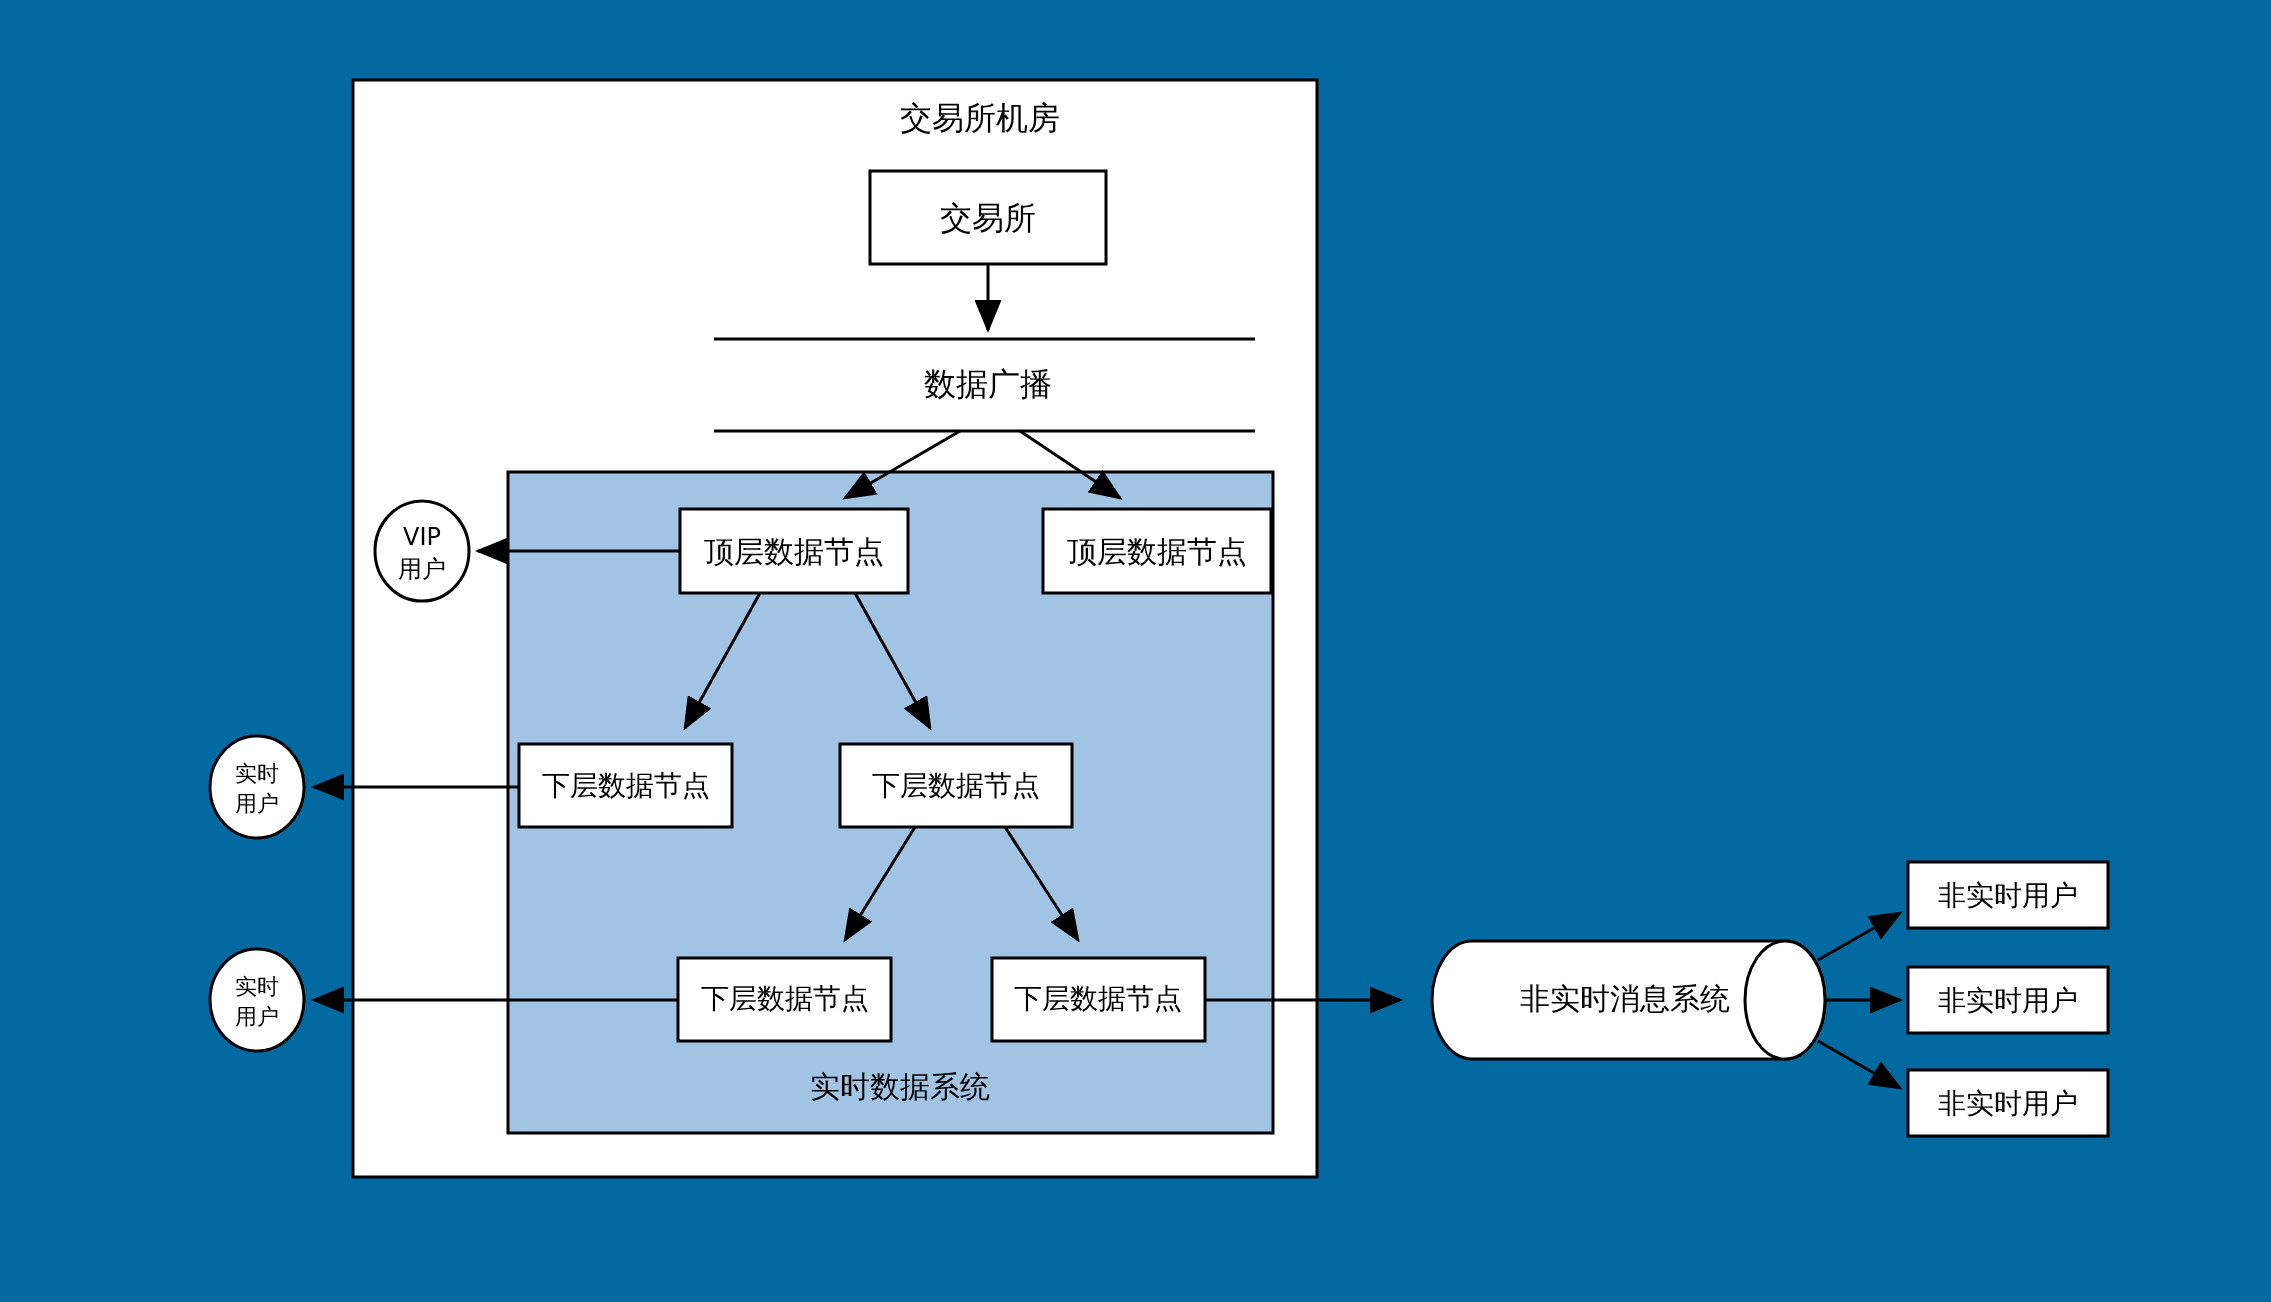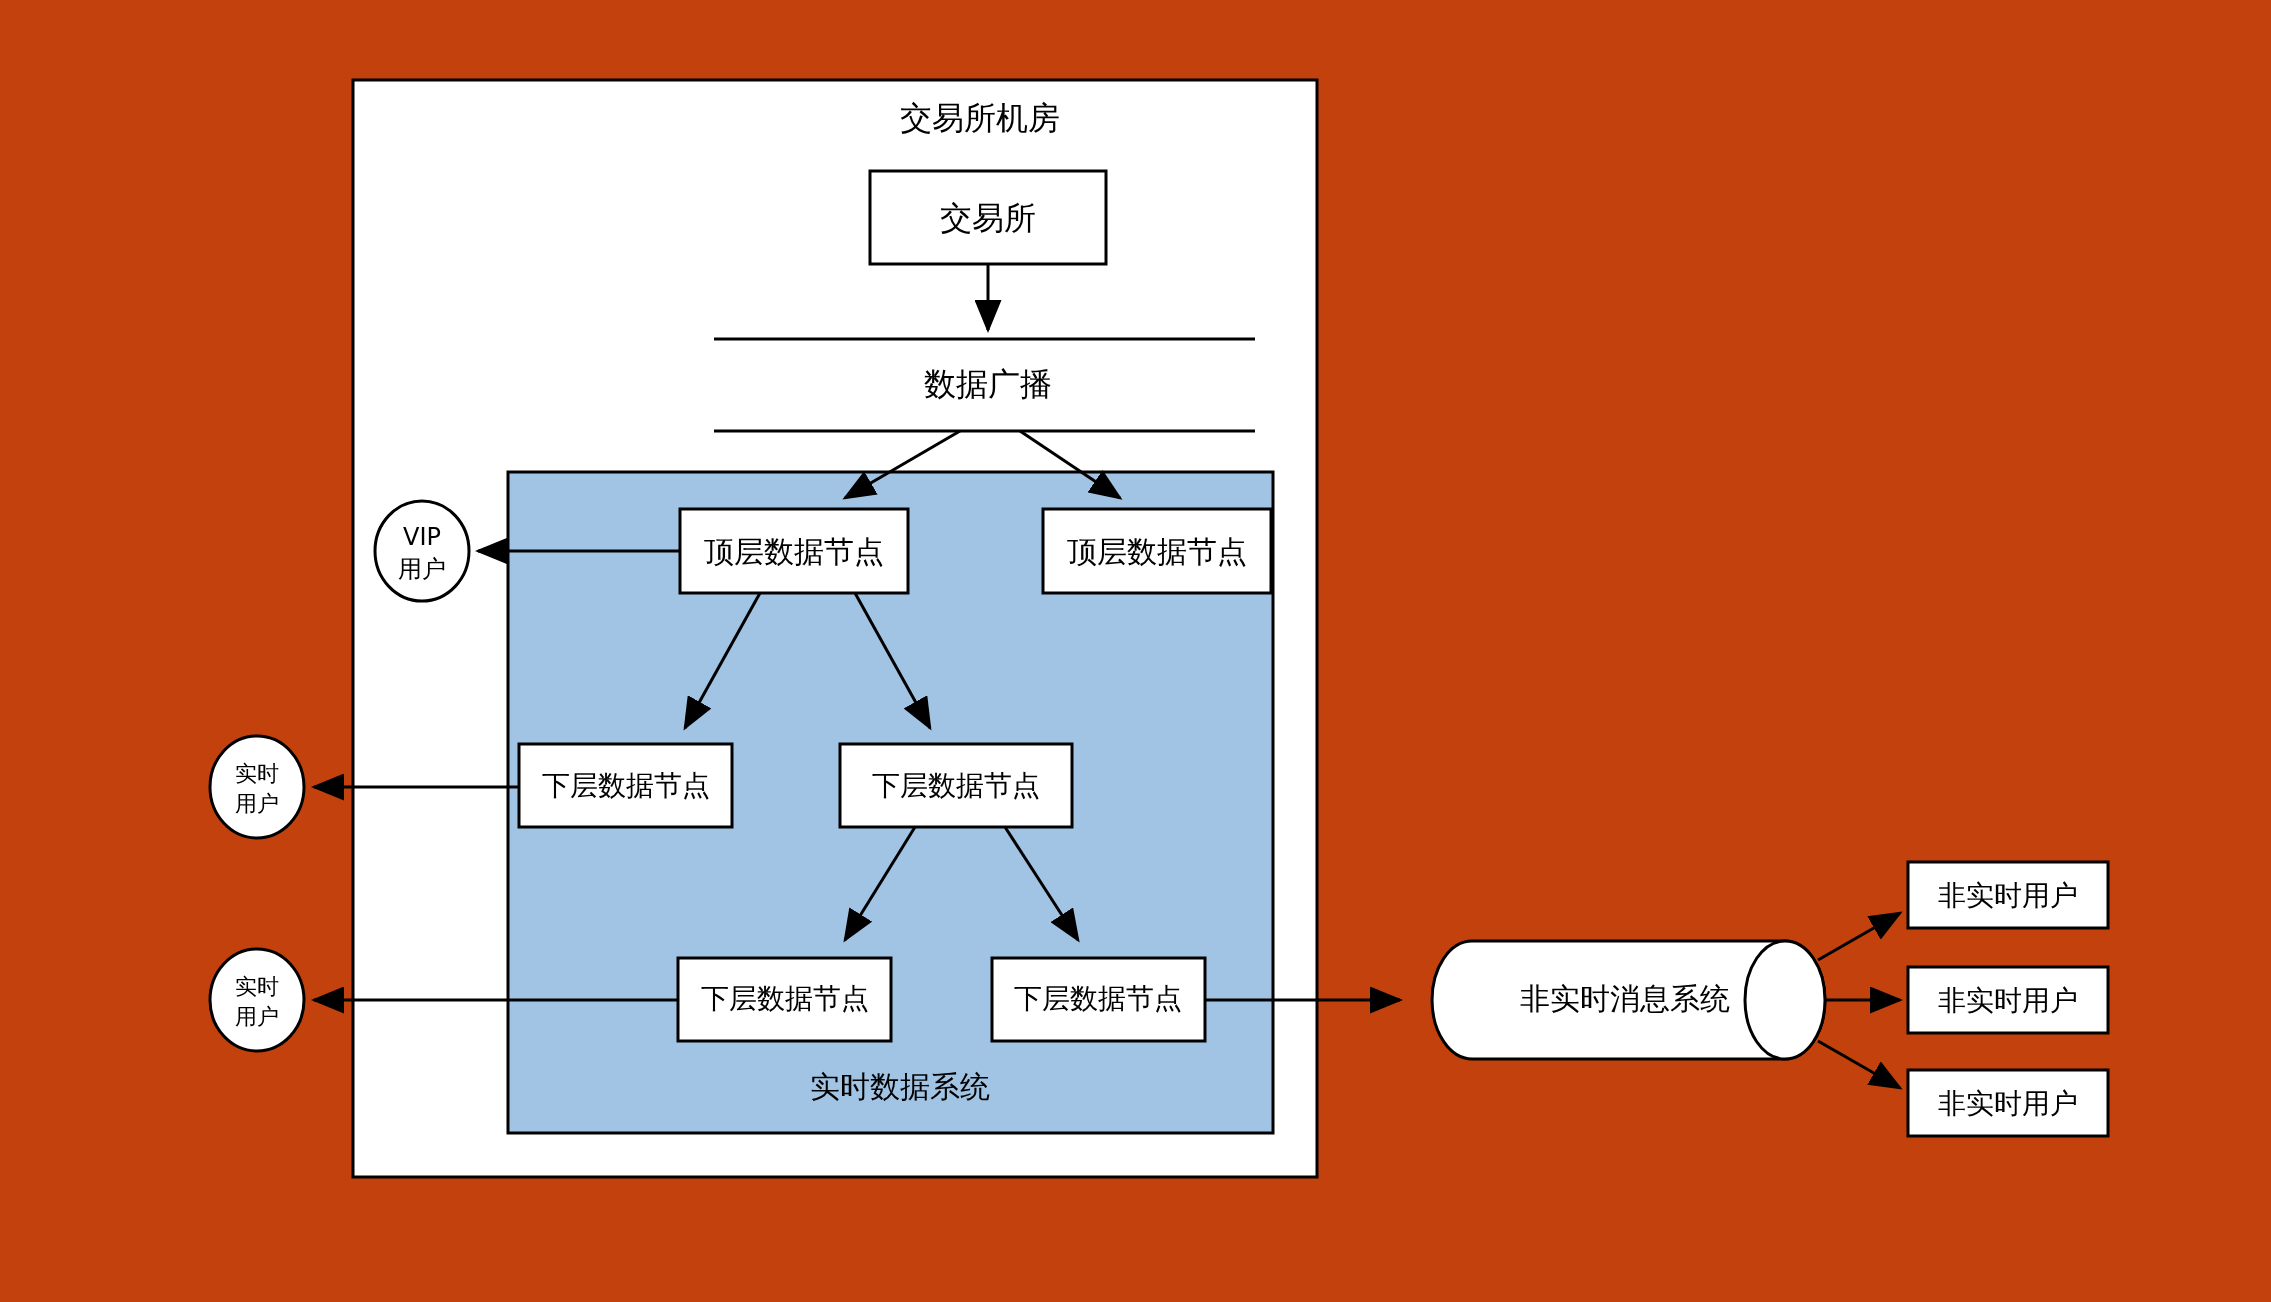--- a/index.html
+++ b/index.html
@@ -7,21 +7,21 @@
     padding: 0;
     background: #ffffff;
   }
   body {
     font-family: "DejaVu Sans", "Liberation Sans", sans-serif;
   }
   #canvas {
     position: relative;
     width: 2271px;
     height: 1302px;
-    background: #c2410c;
+    background: #0369a1;
     overflow: hidden;
   }
   svg#diagram {
     position: absolute;
     left: 0;
     top: 0;
     width: 2271px;
     height: 1302px;
   }
   .node-rect {

